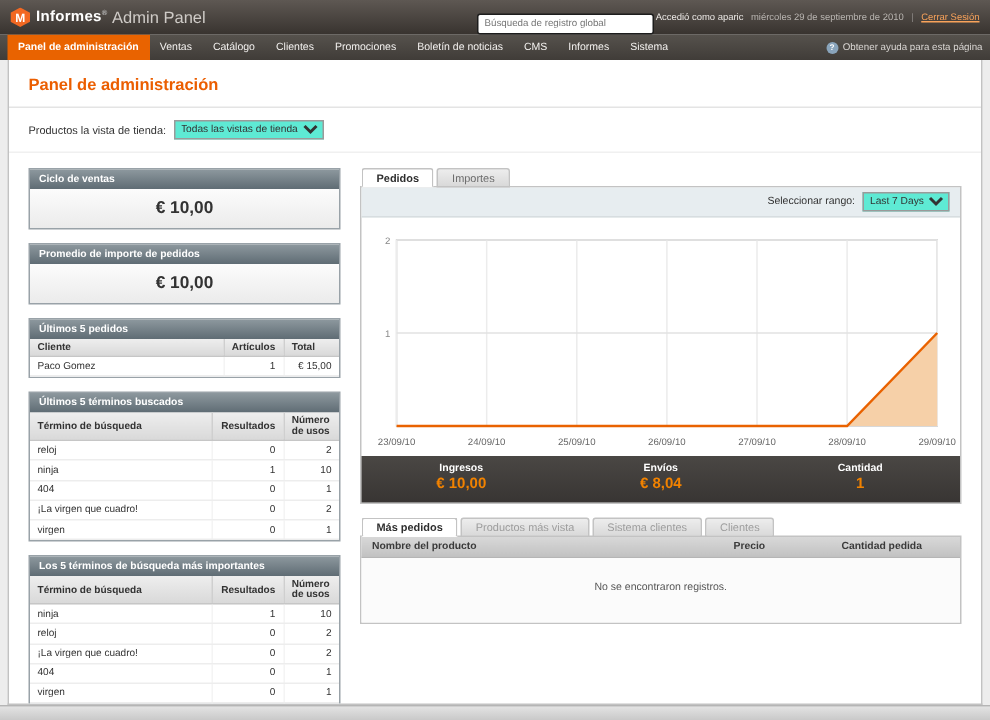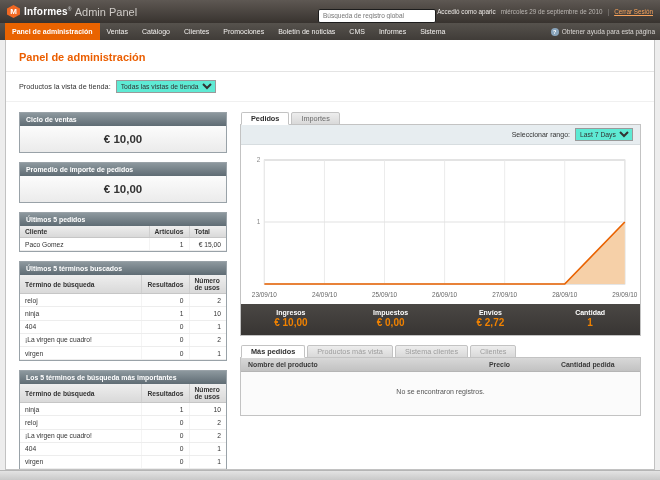--- a/index.html
+++ b/index.html
@@ -261,26 +261,22 @@
                 <polygon points="16,132 16,132 74.66666666666666,132 133.33333333333331,132 192,132 250.66666666666666,132 309.3333333333333,132 368,70 368,132" fill="#f6d0a8"></polygon>
                 <polyline points="16,132 74.66666666666666,132 133.33333333333331,132 192,132 250.66666666666666,132 309.3333333333333,132 368,70" fill="none" stroke="#e96200" stroke-width="1.6"></polyline>
               </svg>
           </div>
           <div class="stats">
             <div class="stat">
               <div class="stat-label">Ingresos</div>
               <div class="stat-value">€ 10,00</div>
             </div>
             <div class="stat">
-              <div class="stat-label">Impuestos</div>
-              <div class="stat-value">€ 0,00</div>
-            </div>
-            <div class="stat">
               <div class="stat-label">Envíos</div>
-              <div class="stat-value">€ 2,72</div>
+              <div class="stat-value">€ 8,04</div>
             </div>
             <div class="stat">
               <div class="stat-label">Cantidad</div>
               <div class="stat-value">1</div>
             </div>
           </div>
         </div>
 
         <div class="section-gap"></div>
 

